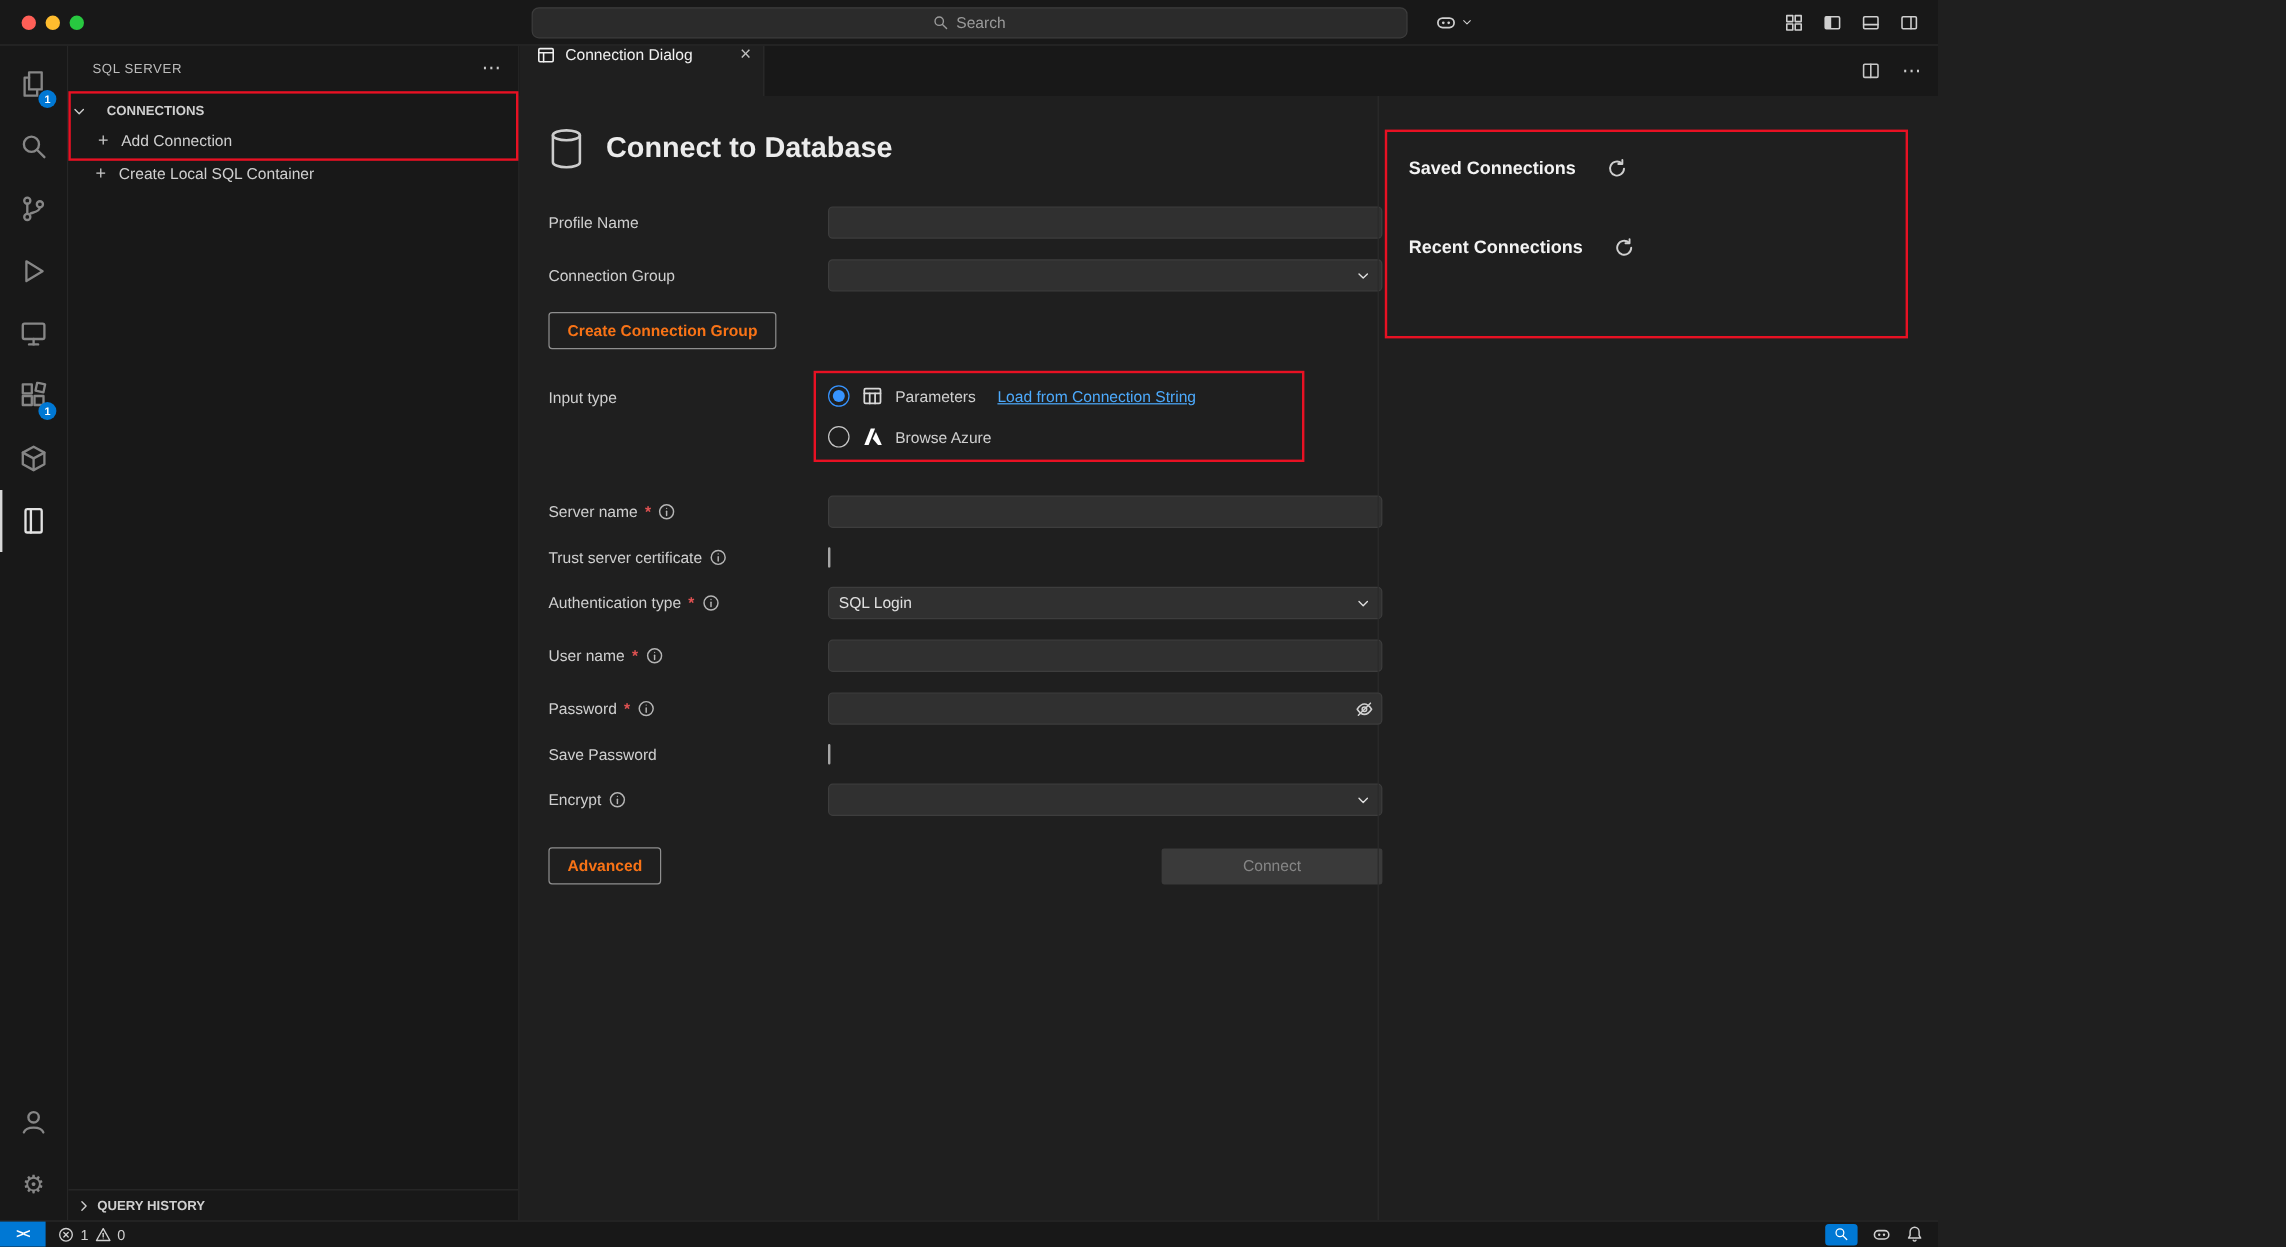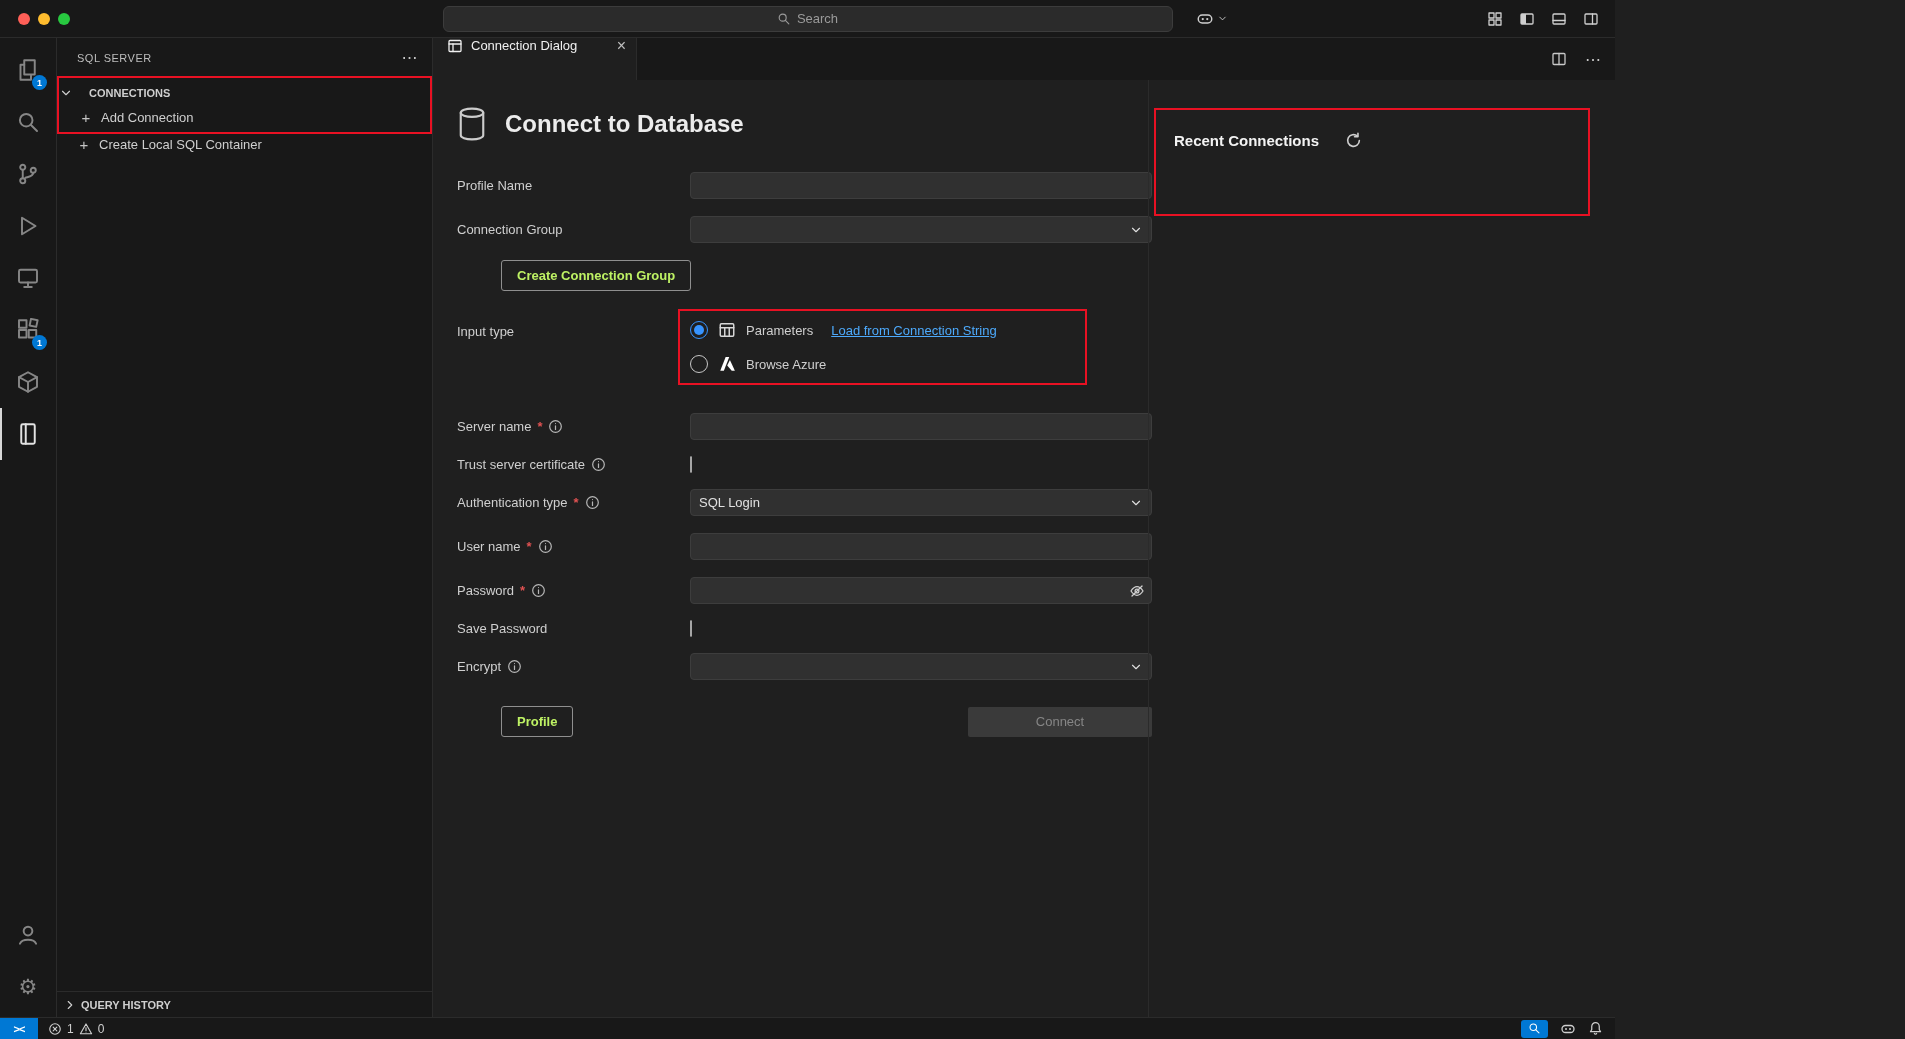--- a/index.html
+++ b/index.html
@@ -75,21 +75,21 @@
   .frow{display:grid;grid-template-columns:233px 462px;align-items:center;margin-bottom:17px;font-size:13px;color:#cfcfcf;}
   .flabel{display:flex;align-items:center;gap:6px;}
   .req{color:#e05252;font-weight:700;}
   .info{color:#b5b5b5;cursor:pointer;display:inline-flex;}
   .text-input{width:100%;height:27px;background:var(--input-bg);border:1px solid var(--input-border);border-radius:4px;color:var(--fg);font-size:13px;padding:0 8px;font-family:"Liberation Sans",sans-serif;outline:none;}
   .input-wrap{position:relative;width:100%;}
   .eye{position:absolute;right:7px;top:50%;transform:translateY(-50%);color:#d0d0d0;cursor:pointer;}
   .select{width:100%;height:27px;background:var(--input-bg);border:1px solid var(--input-border);border-radius:4px;display:flex;align-items:center;justify-content:space-between;padding:0 8px;font-size:13px;color:#e0e0e0;cursor:pointer;}
   .checkbox{width:19px;height:19px;background:var(--input-bg);border:1px solid #a6a6a6;border-radius:4px;cursor:pointer;}
   .btn-row{margin:2px 0 28px;}
-  .btn-secondary{display:inline-block;background:#1f1f1f;border:1px solid #8f8f8f;border-radius:3px;color:#bef264;font-weight:600;font-size:13px;padding:7px 15px;cursor:pointer;font-family:"Liberation Sans",sans-serif;margin-left:44px;}
+  .btn-secondary{display:inline-block;background:#1f1f1f;border:1px solid #8f8f8f;border-radius:3px;color:#f97316;font-weight:600;font-size:13px;padding:7px 15px;cursor:pointer;font-family:"Liberation Sans",sans-serif;}
   .input-type-row{align-items:flex-start;margin-bottom:40px;margin-top:12px;}
   .input-type-row .flabel{margin-top:5px;}
   .radio-group{width:385px;display:flex;flex-direction:column;gap:16px;outline:2px solid var(--annotation);outline-offset:10px;margin-top:2px;}
   .radio-row{display:flex;align-items:center;gap:10px;}
   .radio{width:18px;height:18px;border-radius:50%;border:1px solid #c7c7c7;flex:none;cursor:pointer;display:flex;align-items:center;justify-content:center;}
   .radio.selected{border-color:var(--radio-blue);}
   .radio.selected::after{content:"";width:10px;height:10px;border-radius:50%;background:var(--radio-blue);}
   .opt-icon{color:#d8d8d8;display:inline-flex;}
   .link{color:var(--link);text-decoration:underline;font-size:13px;margin-left:8px;cursor:pointer;}
   .actions-row{margin-top:26px;align-items:center;}
@@ -526,29 +526,38 @@
               <span></span>
               <span>
                   <svg class="ic" width="14" height="14" viewBox="0 0 16 16">
                     <path d="M4 6 l4 4 4 -4"></path>
                   </svg>
                 </span>
             </div>
           </div>
 
           <div class="frow actions-row">
-            <div><button class="btn-secondary">Profile</button></div>
+            <div><button class="btn-secondary">Advanced</button></div>
             <div class="fctrl-end">
                 <button class="btn-disabled">Connect</button>
               </div>
           </div>
         </div>
 
         <div class="right-col">
           <div class="rp-box">
+            <div class="rp-row">
+              <span class="rp-title">Saved Connections</span>
+              <span class="refresh-btn">
+                  <svg class="ic" width="17" height="17" viewBox="0 0 16 16" style="stroke-width:1.5">
+                    <path d="M13.5 8 A5.5 5.5 0 1 1 11.7 3.9"></path>
+                    <polyline points="12.2,1.2 12.2,4.4 9,4.4"></polyline>
+                  </svg>
+                </span>
+            </div>
             <div class="rp-row">
               <span class="rp-title">Recent Connections</span>
               <span class="refresh-btn">
                   <svg class="ic" width="17" height="17" viewBox="0 0 16 16" style="stroke-width:1.5">
                     <path d="M13.5 8 A5.5 5.5 0 1 1 11.7 3.9"></path>
                     <polyline points="12.2,1.2 12.2,4.4 9,4.4"></polyline>
                   </svg>
                 </span>
             </div>
           </div>

